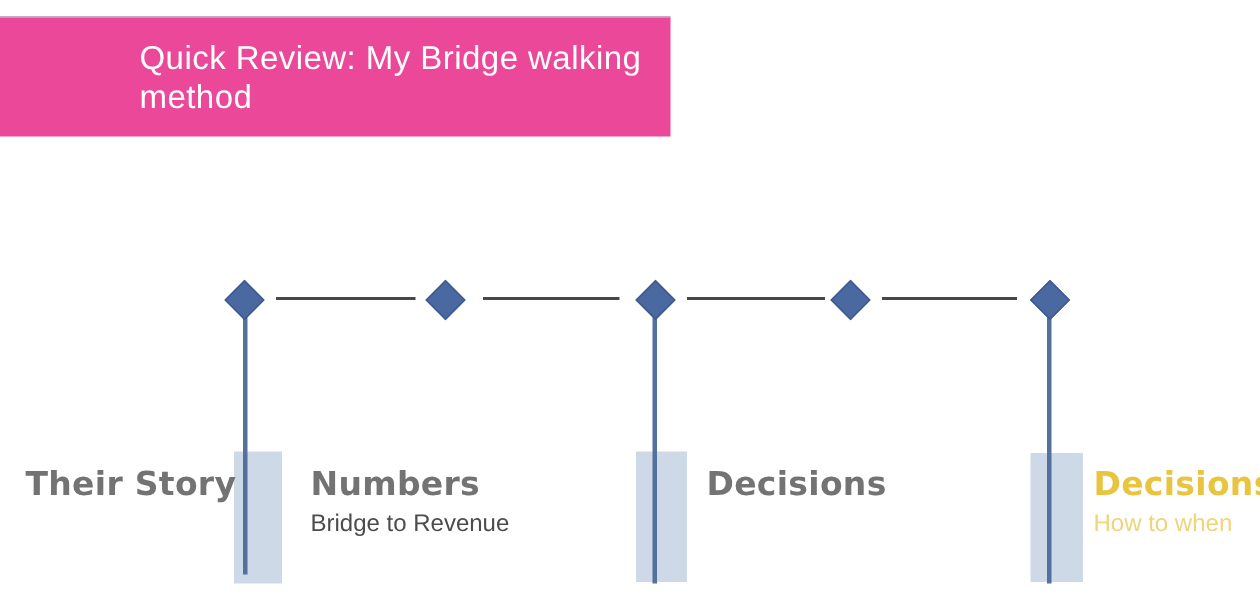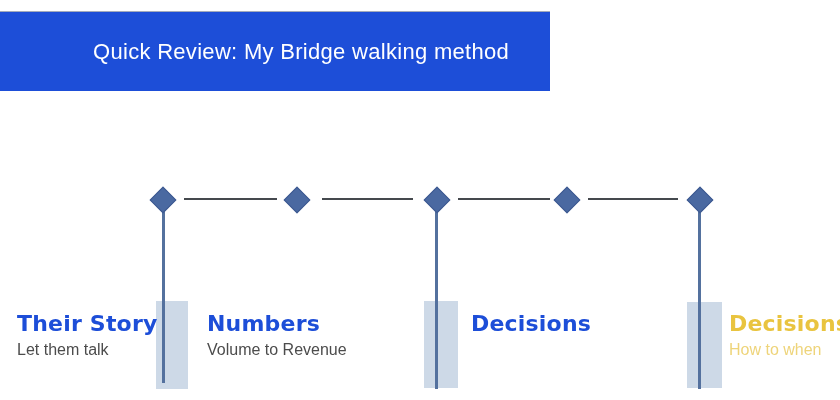--- a/index.html
+++ b/index.html
@@ -14,23 +14,23 @@
     height: 400px;
     background: #ffffff;
     overflow: hidden;
   }
 
   
   .header-bar {
     position: absolute;
     left: 0;
     top: 11px;
-    width: 550px;
+    width: 447px;
     height: 79px;
-    background: #1d4ed8;
+    background: #ec4899;
     border-top: 1px solid #a3abbb;
     display: flex;
     align-items: center;
   }
   .header-title {
     margin-left: 93px;
     color: #ffffff;
     font-size: 22px;
     font-weight: 300;
     letter-spacing: 0.3px;
@@ -67,21 +67,21 @@
 
   
   .step-label {
     position: absolute;
     white-space: nowrap;
   }
   .step-title {
     font-family: "DejaVu Sans", "Liberation Sans", sans-serif;
     font-size: 22px;
     font-weight: 700;
-    color: #1d4ed8;
+    color: #737373;
     letter-spacing: 0.2px;
   }
   .step-sub {
     margin-top: 5px;
     font-family: "Liberation Sans", sans-serif;
     font-size: 16px;
     color: #4c4c4c;
   }
   .step-gold .step-title { color: #e9c43f; }
   .step-gold .step-sub   { color: #eed47a; }
@@ -109,26 +109,25 @@
   <div class="connector" style="left:588px; width:90px;"></div>
 
   <div class="diamond" style="left:163px;"></div>
   <div class="diamond" style="left:297px;"></div>
   <div class="diamond" style="left:437px;"></div>
   <div class="diamond" style="left:567px;"></div>
   <div class="diamond" style="left:700px;"></div>
 
   <div class="step-label" style="left:17px; top:311px;">
     <div class="step-title">Their Story</div>
-    <div class="step-sub">Let them talk</div>
   </div>
 
   <div class="step-label" style="left:207px; top:311px;">
     <div class="step-title">Numbers</div>
-    <div class="step-sub">Volume to Revenue</div>
+    <div class="step-sub">Bridge to Revenue</div>
   </div>
 
   <div class="step-label" style="left:471px; top:311px;">
     <div class="step-title">Decisions</div>
   </div>
 
   <div class="step-label step-gold" style="left:729px; top:311px;">
     <div class="step-title">Decisions</div>
     <div class="step-sub">How to when</div>
   </div>

